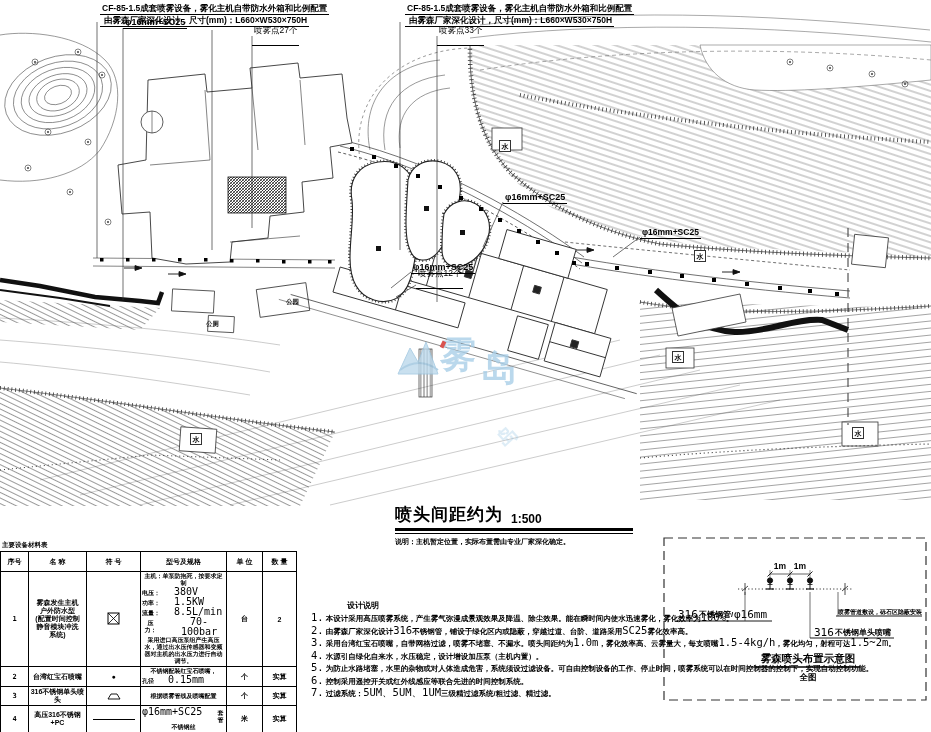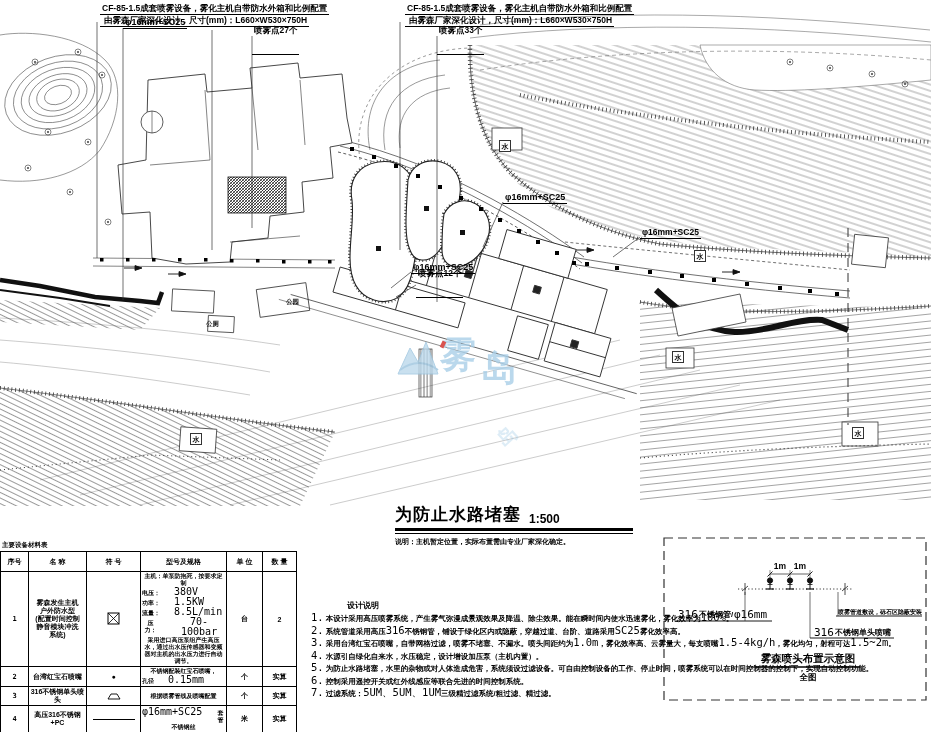--- a/index.html
+++ b/index.html
@@ -7,22 +7,22 @@
     font-family:"Liberation Sans", sans-serif; color:#000; position:relative; }
   .abs { position:absolute; }
   .cad { font-family:"DejaVu Sans Mono", monospace; }
 
   
   .callout { font-size:8.5px; font-weight:bold; line-height:10px; width:max-content; }
   .callout .c1 { border-bottom:1px solid #000; padding:0 2px 1px 2px; }
   .callout .c2 { border-bottom:1px solid #000; padding:0 2px 1px 4px; width:max-content; }
   .pipe-label { font-size:9px; font-weight:bold; border-bottom:1px solid #000;
     padding:0 2px 1px 2px; width:max-content; background:rgba(255,255,255,.0); }
-  .spray-label { font-size:8.5px; font-weight:bold; border-bottom:1px solid #000;
-    padding:0 2px 17px 2px; width:max-content; }
+  .spray-label { font-size:8.5px; font-weight:normal; border-bottom:1px solid #000;
+    padding:0 2px 8px 2px; width:max-content; }
 
   
   .wbox { width:12px; height:12px; border:0.5px solid #333; background:#fff;
     font-size:7px; line-height:11px; text-align:center; font-weight:bold; }
   .tiny-label { font-size:6.5px; font-weight:bold; color:#222; }
 
   
   .wm { display:flex; align-items:flex-start; opacity:.8; pointer-events:none; }
   .wm-char { font-size:36px; font-weight:bold; color:#a9cfe8; line-height:38px; }
   .wm-char.second { position:relative; top:13px; left:5px; }
@@ -369,21 +369,21 @@
   <span class="wm-char">雾</span>
   <span class="wm-char second">岛</span>
 </div>
 <div class="abs redmark" style="left:441px;top:341px"></div>
 <div class="abs wm2" style="left:496px;top:420px">
   <span>岛</span>
 </div>
 
 <div class="abs" id="title-block" style="left:395px;top:503px">
   <div class="trow">
-    <span id="plan-title">为防止水路堵塞</span>
+    <span id="plan-title">喷头间距约为</span>
     <span id="plan-scale">1:500</span>
   </div>
   <div class="rule-thick"></div>
   <div class="rule-thin"></div>
   <div id="plan-note">说明：主机暂定位置，实际布置需由专业厂家深化确定。</div>
 </div>
 
 <div class="abs" id="table-caption" style="left:2px;top:541px">主要设备材料表</div>
 
 <table class="abs" id="materials-table" style="left:0;top:551px">
@@ -485,21 +485,21 @@
     <td>米</td>
     <td class="qty">实算</td>
   </tr>
 </tbody>
   </table>
 
 <div class="abs" id="design-notes" style="left:311px;top:600px">
   <div id="notes-heading">设计说明</div>
   <div id="notes-list">
       <div class="note-item"><span class="note-num">1.</span><span>本设计采用高压喷雾系统，产生雾气弥漫成景观效果及降温、除尘效果。能在瞬时间内使水迅速雾化，雾化效率为</span><span class="note-big">100%</span><span>。</span></div>
-      <div class="note-item"><span class="note-num">2.</span><span>系统管道采用高压</span><span class="note-big">316</span><span>不锈钢管，铺设于绿化区内或隐蔽，穿越过道、台阶、道路采用</span><span class="note-big">SC25</span><span>雾化效率高。</span></div>
+      <div class="note-item"><span class="note-num">2.</span><span>由雾森厂家深化设计</span><span class="note-big">316</span><span>不锈钢管，铺设于绿化区内或隐蔽，穿越过道、台阶、道路采用</span><span class="note-big">SC25</span><span>雾化效率高。</span></div>
       <div class="note-item"><span class="note-num">3.</span><span>采用台湾红宝石喷嘴，自带网格过滤，喷雾不堵塞、不漏水。喷头间距约为</span><span class="note-big">1.0m</span><span>，雾化效率高、云雾量大，每支喷嘴</span><span class="note-big">1.5-4kg/h</span><span>，雾化均匀，射程可达</span><span class="note-big">1.5~2m</span><span>。</span></div>
       <div class="note-item"><span class="note-num">4.</span><span>水源引自绿化自来水，水压稳定，设计增设加压泵（主机内置）。</span></div>
       <div class="note-item"><span class="note-num">5.</span><span>为防止水路堵塞，水里的杂物或对人体造成危害，系统须设过滤设备。可自由控制设备的工作、停止时间，喷雾系统可以在时间控制器的控制下，实现自动控制功能。</span></div>
       <div class="note-item"><span class="note-num">6.</span><span>控制采用遥控开关或红外线感应等联合先进的时间控制系统。</span></div>
       <div class="note-item"><span class="note-num">7.</span><span>过滤系统：</span><span class="note-big">5UM、5UM、1UM</span><span>三级精过滤系统/粗过滤、精过滤。</span></div>
     </div>
 </div>
 
 <svg class="abs" style="left:662px;top:536px" width="266" height="168" viewBox="0 0 266 168">
   <rect x="2" y="2" width="262" height="162" fill="none" stroke="#333" stroke-width="1.2" stroke-dasharray="9,5"></rect>

